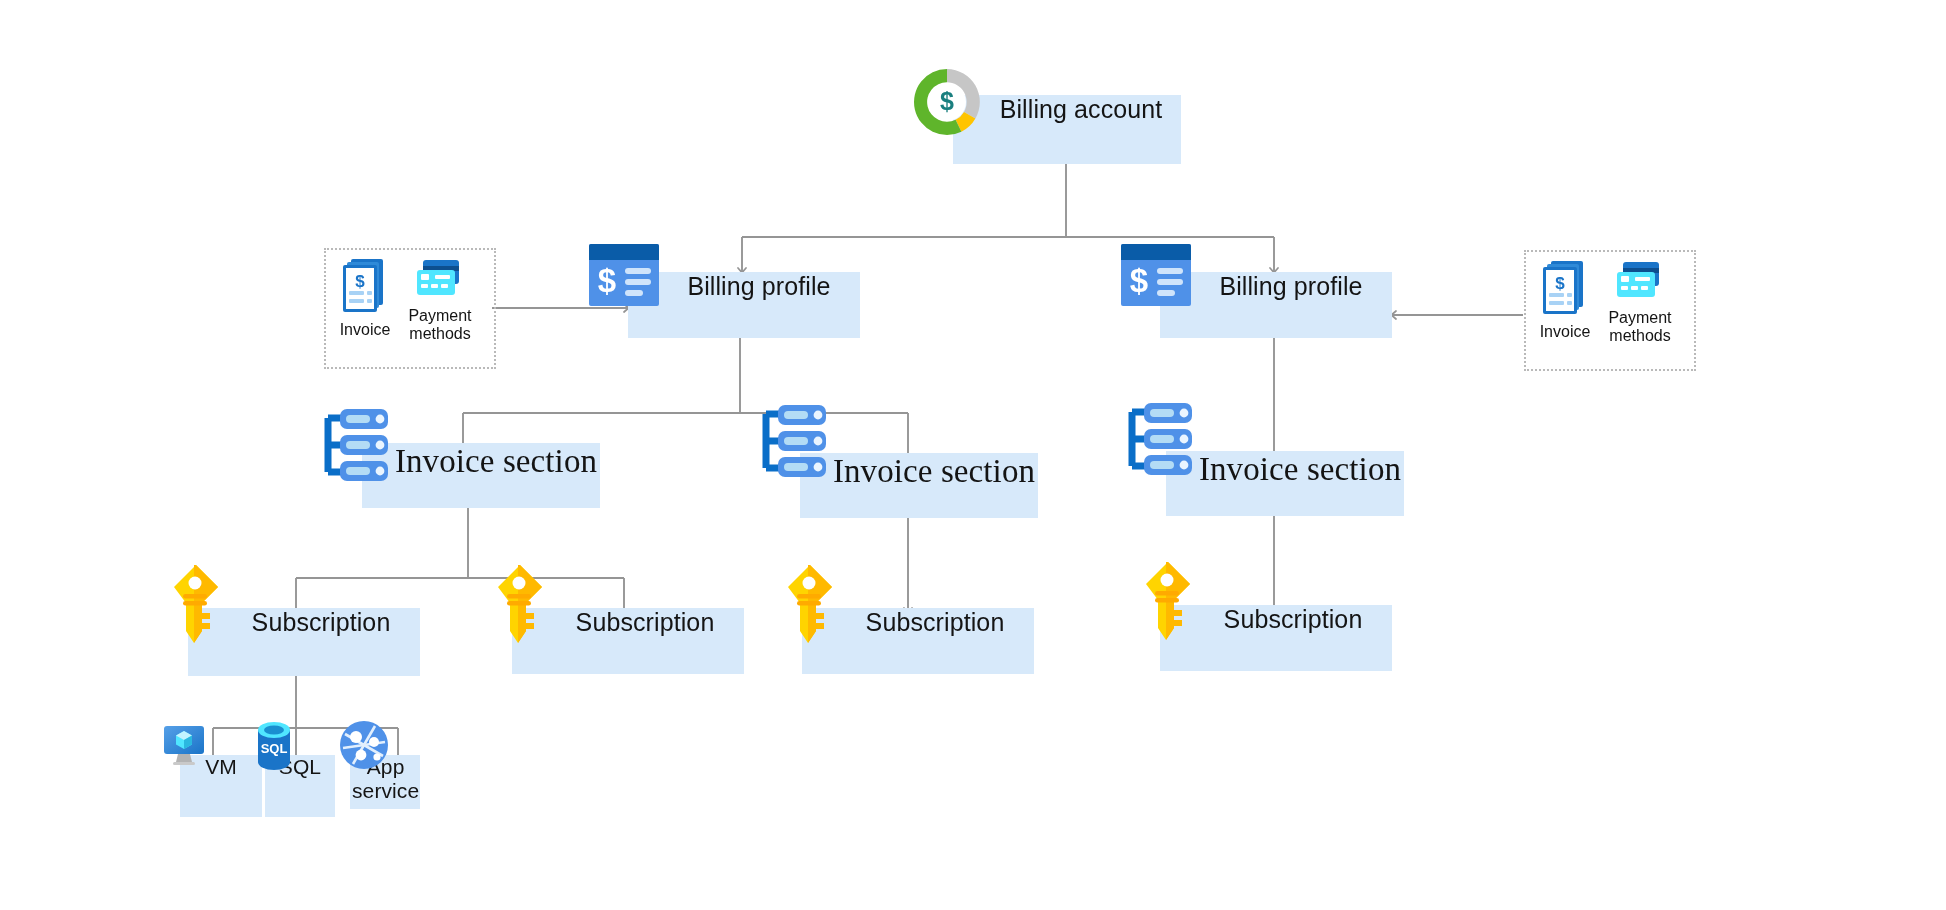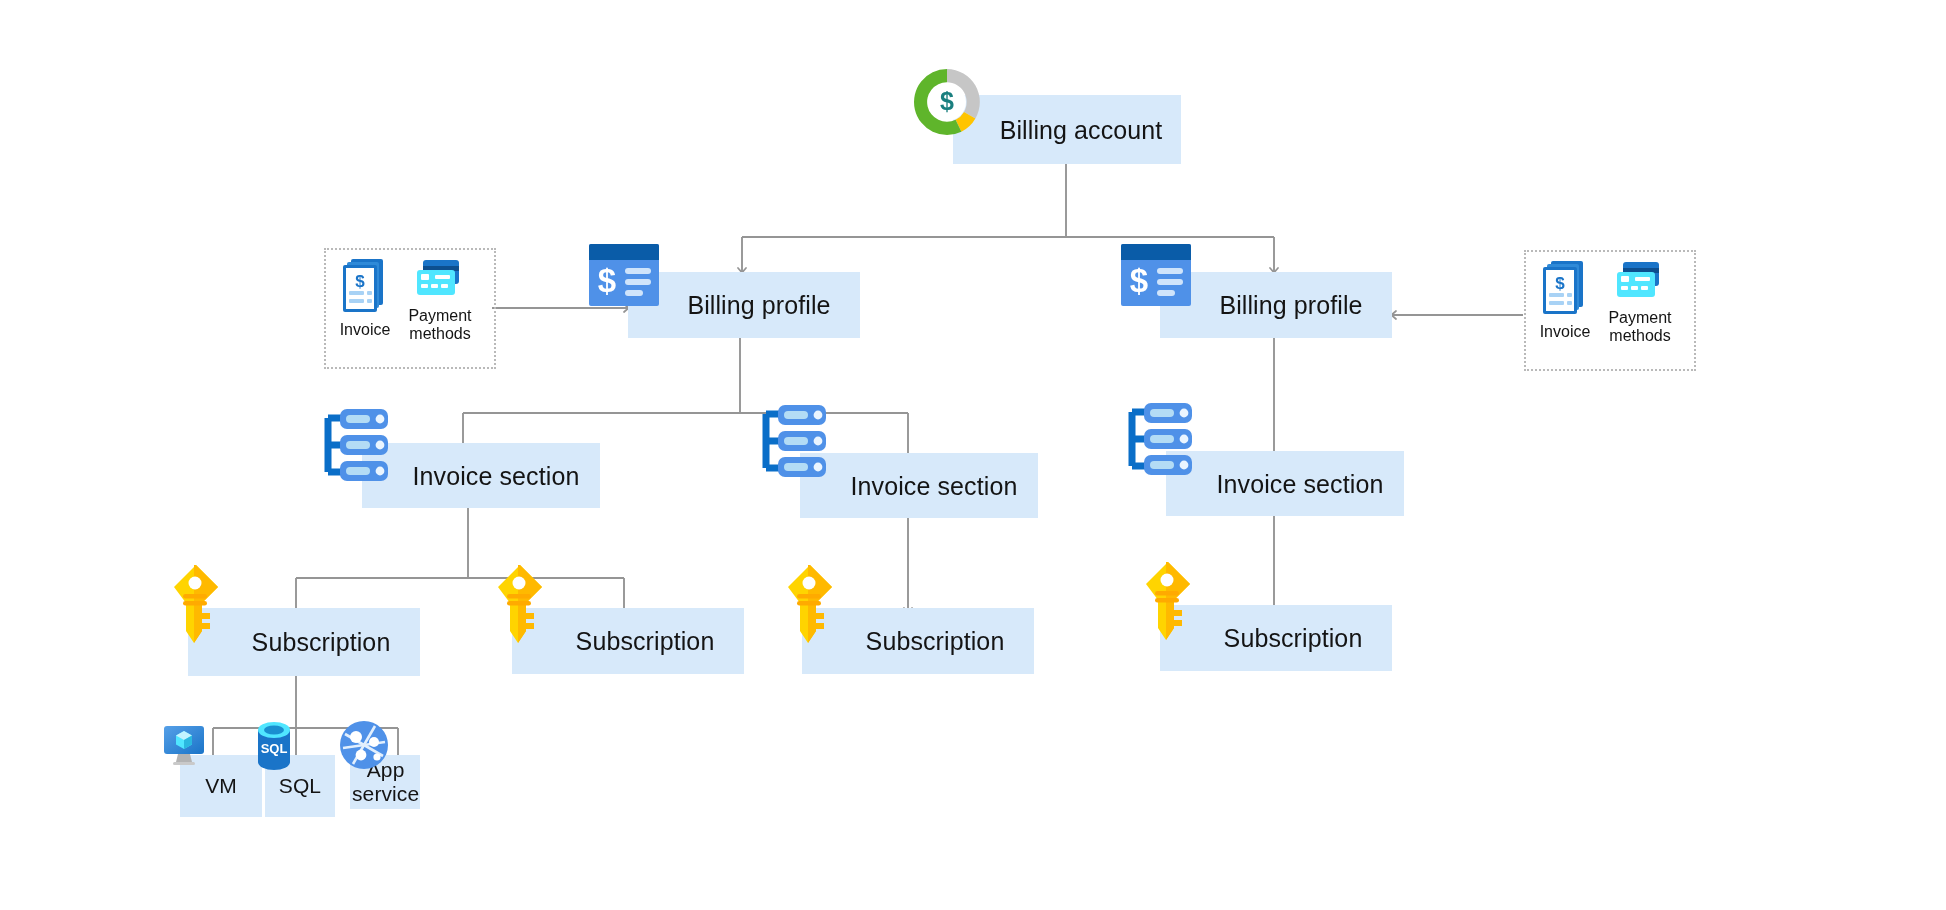--- a/index.html
+++ b/index.html
@@ -21,34 +21,33 @@
     position:absolute;
     left:0; top:0;
     width:1946px; height:910px;
     pointer-events:none;
   }
   
   .node{
     position:absolute;
     background:#d7e9fa;
     display:flex;
-    align-items:center;
     box-sizing:border-box;
   }
   .node .label{
     display:block;
     width:100%;
     text-align:center;
     line-height:1.12;
     color:#141414;
     letter-spacing:.1px;
   }
   .node.lvl-account{ font-size:25px; }
   .node.lvl-profile{ font-size:25px; }
-  .node.lvl-section{ font-size:25px; }
+  .node.lvl-section{ font-size:33px;font-family:Liberation Serif, serif; }
   .node.lvl-sub{ font-size:25px; }
   .node.lvl-res{ font-size:21px; }
   .node.lvl-res .label{ padding:0 2px; }
 
   
   .node.lvl-account .label{ padding-left:28px; }
   .node.lvl-profile .label{ padding-left:30px; }
   .node.lvl-section .label{ padding-left:30px; }
   .node.lvl-sub .label{ padding-left:34px; }
 

